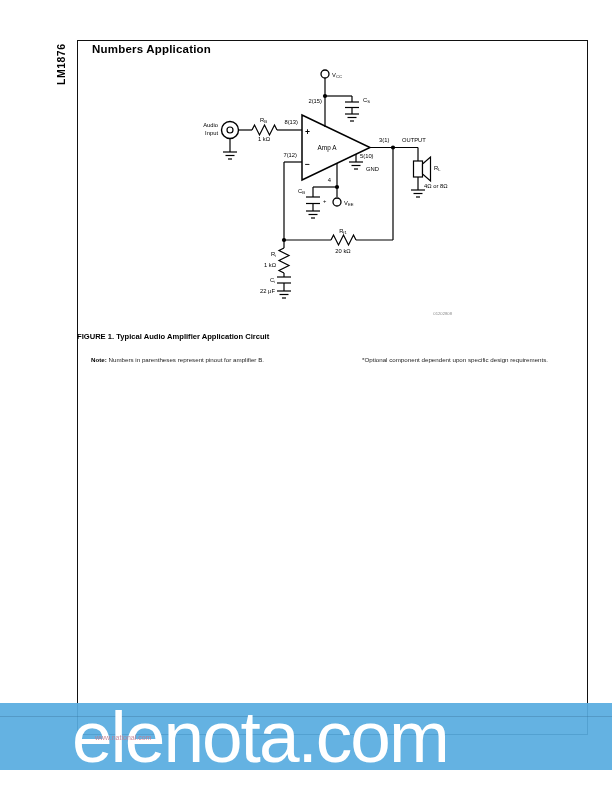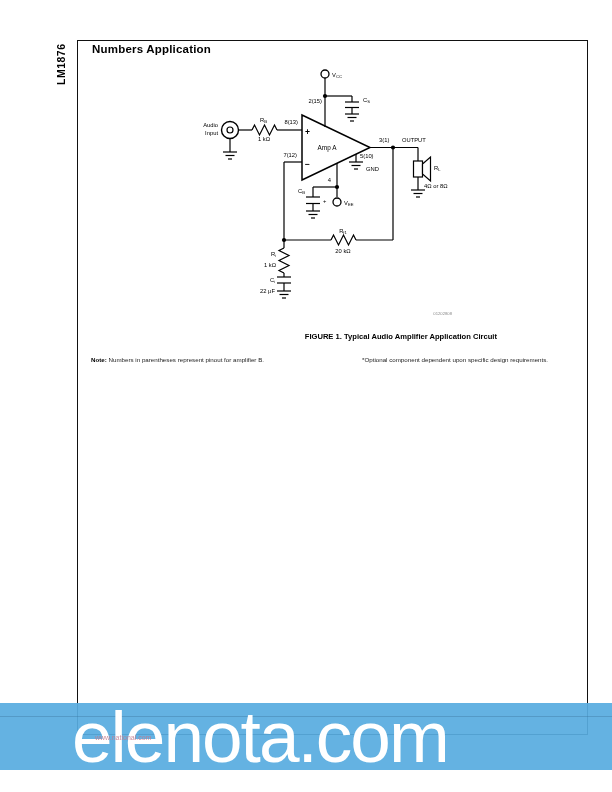--- a/index.html
+++ b/index.html
@@ -21,21 +21,21 @@
     position:absolute;left:92px;top:43px;font-weight:bold;font-size:11.5px;
     letter-spacing:.2px;
   }
   svg.circuit{position:absolute;left:185px;top:60px;}
   svg.circuit text{font-family:"Liberation Sans",sans-serif;fill:#000;font-size:5.8px;}
   svg.circuit .sub{font-size:4.2px;}
   svg.circuit .amp-name{font-size:6.4px;}
   svg.circuit .pm{font-size:8.5px;font-weight:bold;}
   svg.circuit .figcode{font-size:4.2px;fill:#8a8a8a;}
   .caption{
-    position:absolute;left:77px;top:332px;width:420px;text-align:right;
+    position:absolute;left:77px;top:332px;width:420px;text-align:left;
     font-weight:bold;font-size:7.6px;
   }
   .note-left{position:absolute;left:91px;top:356px;font-size:6.2px;color:#222;}
   .note-left b{color:#000;}
   .note-right{position:absolute;left:362px;top:356px;font-size:6.2px;color:#222;}
   .footer-url{
     position:absolute;left:95px;top:734px;font-size:7px;color:#c4798b;
     opacity:.85;z-index:6;
   }
   .banner{

